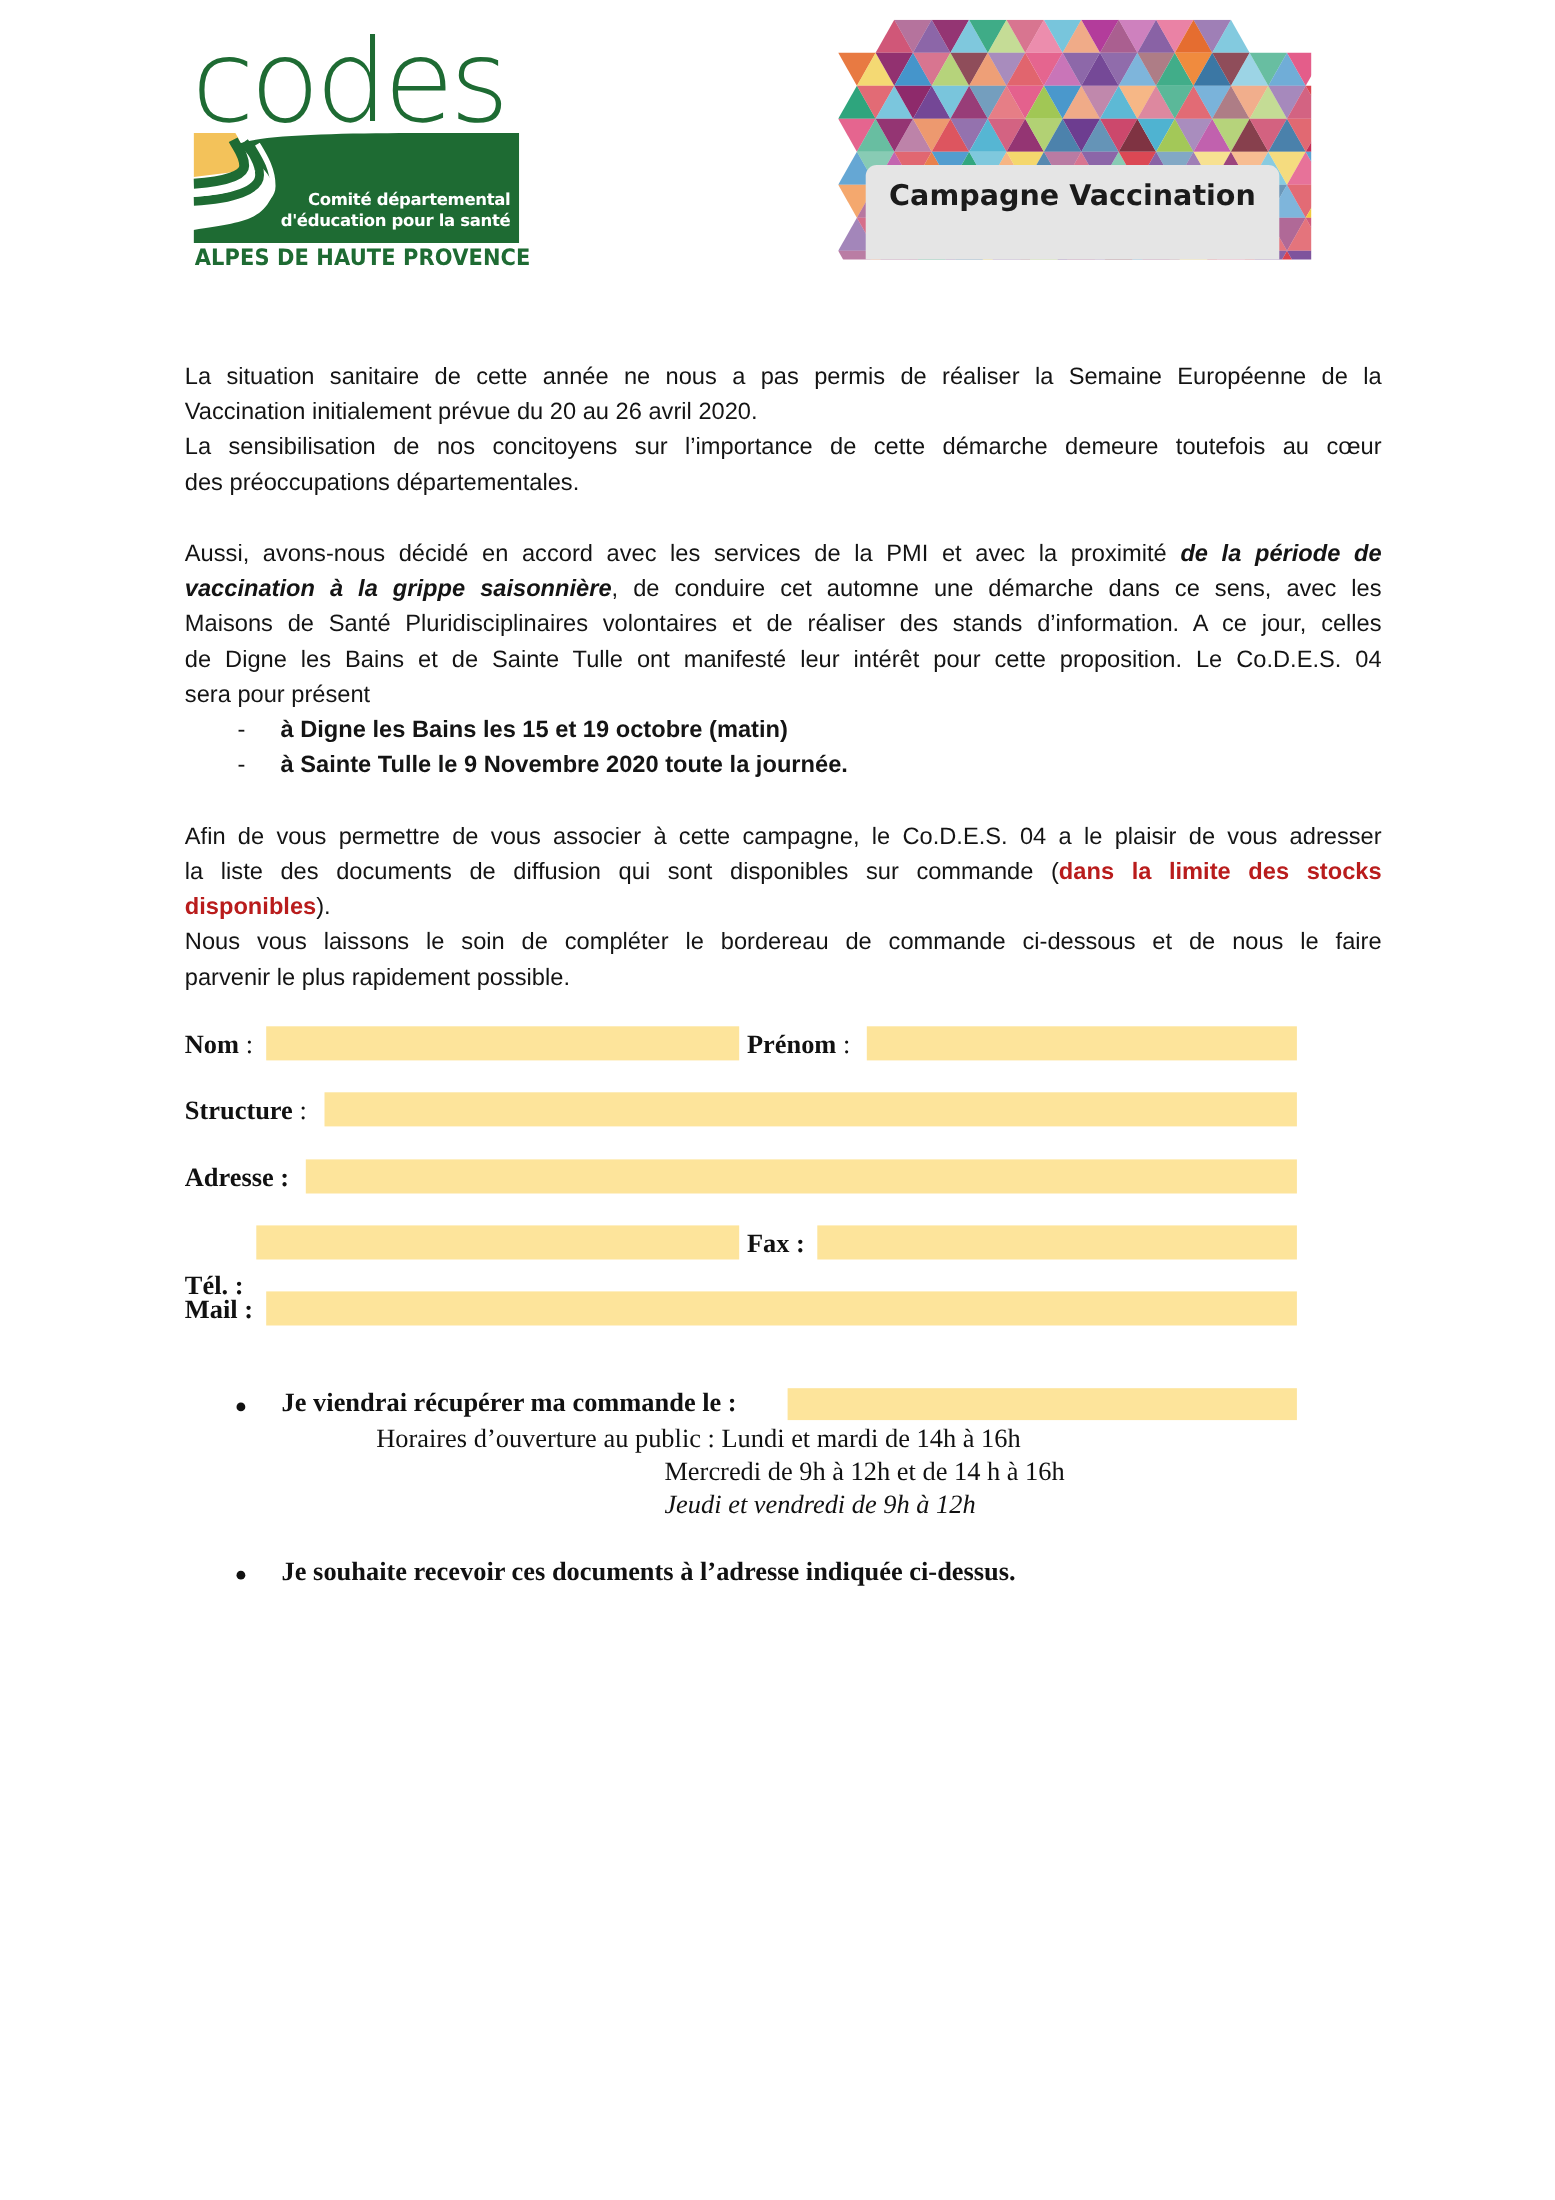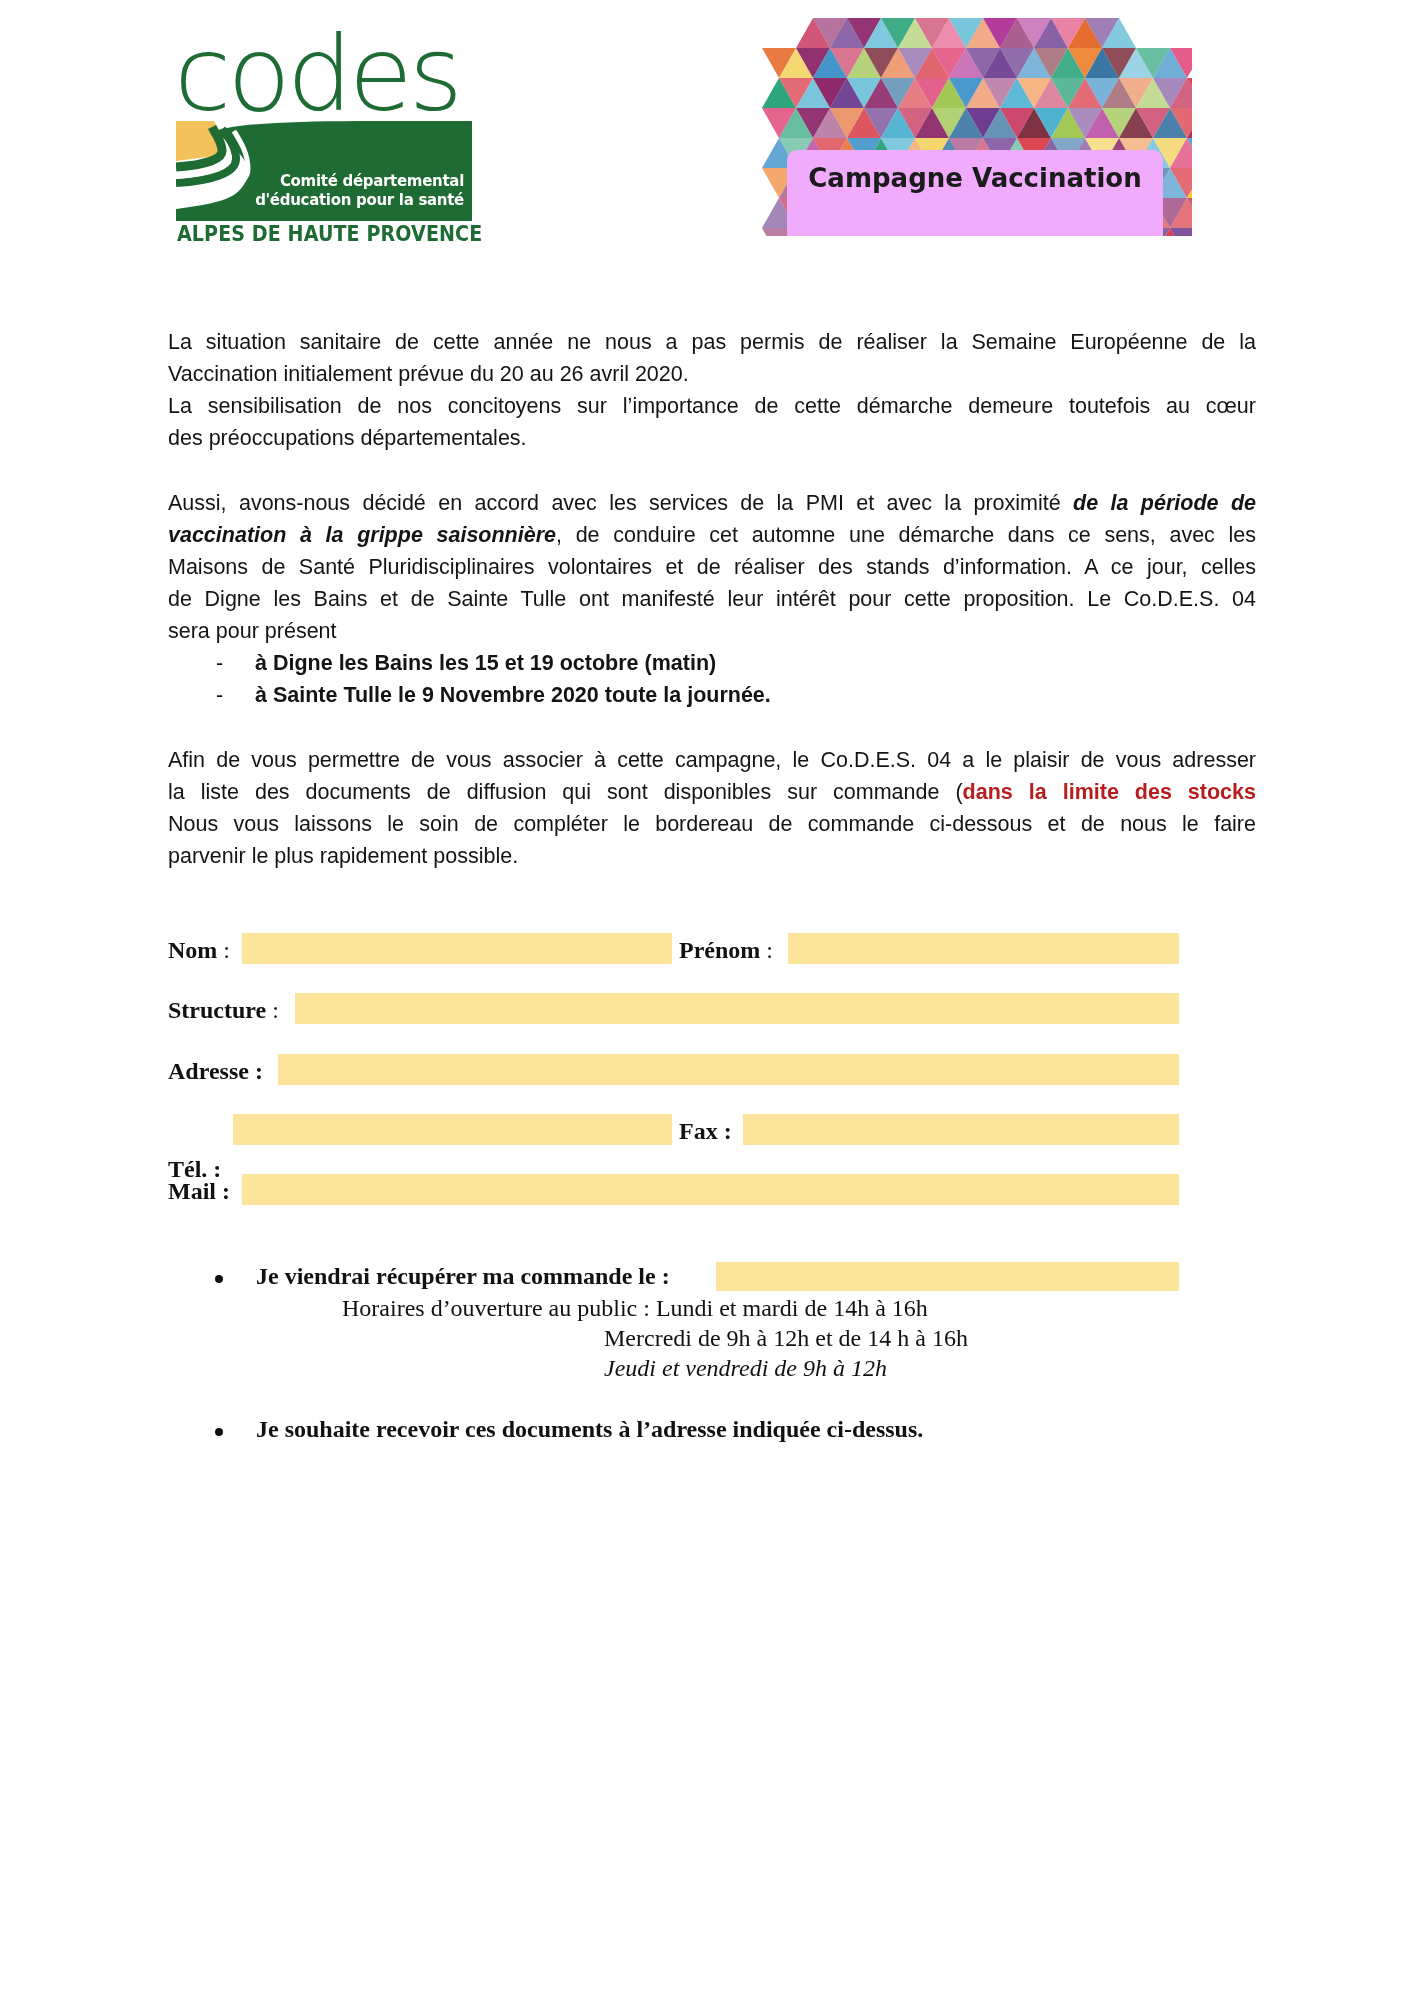--- a/index.html
+++ b/index.html
@@ -9,21 +9,21 @@
   
   #logo { left: 176px; top: 44px; width: 296px; height: 204px; }
   #logo .word { position: absolute; left: -2px; top: -22px; font-family: "DejaVu Sans", sans-serif; font-size: 104px; font-weight: 300; letter-spacing: -4px; color: #1e6b33; line-height: 1; }
   #logo .panel { position: absolute; left: 0; top: 77px; width: 296px; height: 100px; }
   #logo .sub { position: absolute; right: 8px; top: 128px; text-align: right; color: #fff; font-weight: bold; font-size: 15px; line-height: 19px; font-family: "DejaVu Sans", sans-serif; letter-spacing: -0.3px; }
   #logo .region { position: absolute; left: 1px; top: 178px; font-weight: bold; color: #1e6b33; font-size: 20.5px; letter-spacing: 0.1px; font-family: "DejaVu Sans", sans-serif; white-space: nowrap; transform: scaleX(0.93); transform-origin: left; }
 
   
   #banner { left: 762px; top: 18px; width: 430px; height: 218px; }
   #banner svg { position: absolute; left: 0; top: 0; }
-  #banner .label { position: absolute; left: 25px; top: 132px; width: 376px; height: 86px; background: #f0abfc; border-radius: 10px 10px 0 0; text-align: center; font-family: "DejaVu Sans", sans-serif; font-weight: bold; font-size: 26px; line-height: 32px; padding-top: 12px; box-sizing: border-box; color: #1b1b1b; }
+  #banner .label { position: absolute; left: 25px; top: 132px; width: 376px; height: 86px; background: #e5e5e5; border-radius: 10px 10px 0 0; text-align: center; font-family: "DejaVu Sans", sans-serif; font-weight: bold; font-size: 26px; line-height: 32px; padding-top: 12px; box-sizing: border-box; color: #1b1b1b; }
 
   
   .txt { left: 168px; width: 1088px; font-family: "Liberation Sans", sans-serif; font-size: 21.5px; line-height: 32.1px; text-align: justify; color: #141414; }
   .line { display: block; height: 32.1px; white-space: nowrap; }
   .just { text-align: justify; text-align-last: justify; white-space: normal; }
   .bi { font-weight: bold; font-style: italic; }
   .red { color: #b91c1c; font-weight: bold; }
   .dash { position: absolute; left: 216px; }
   .litem { position: absolute; left: 255px; font-weight: bold; }
 
@@ -296,20 +296,21 @@
   </div>
   <div style="position:relative; height:32.1px;">
     <span class="dash">-</span>
     <span class="litem">à Sainte Tulle le 9 Novembre 2020 toute la journée.</span>
   </div>
 </div>
 
 <div class="abs txt" style="top:744px;">
   <span class="line just">Afin de vous permettre de vous associer à cette campagne, le Co.D.E.S. 04 a le plaisir de vous adresser</span>
   <span class="line just"><span>la liste des documents de diffusion qui sont disponibles sur commande (</span><span class="red">dans la limite des stocks</span></span>
+  <span class="line"><span class="red">disponibles</span><span>).</span></span>
   <span class="line just">Nous vous laissons le soin de compléter le bordereau de commande ci-dessous et de nous le faire</span>
   <span class="line">parvenir le plus rapidement possible.</span>
 </div>
 
 <div class="abs" style="left:0; top:0;">
 
   <div class="flabel" style="left:168px; top:937px;"><span>Nom</span><span class="norm"> :</span></div>
   <input class="field" style="left: 242px; top: 933px; width: 430px;" type="text" value="">
   <div class="flabel" style="left:679px; top:937px;"><span>Prénom</span><span class="norm"> :</span></div>
   <input class="field" style="left: 788px; top: 933px; width: 391px;" type="text" value="">

